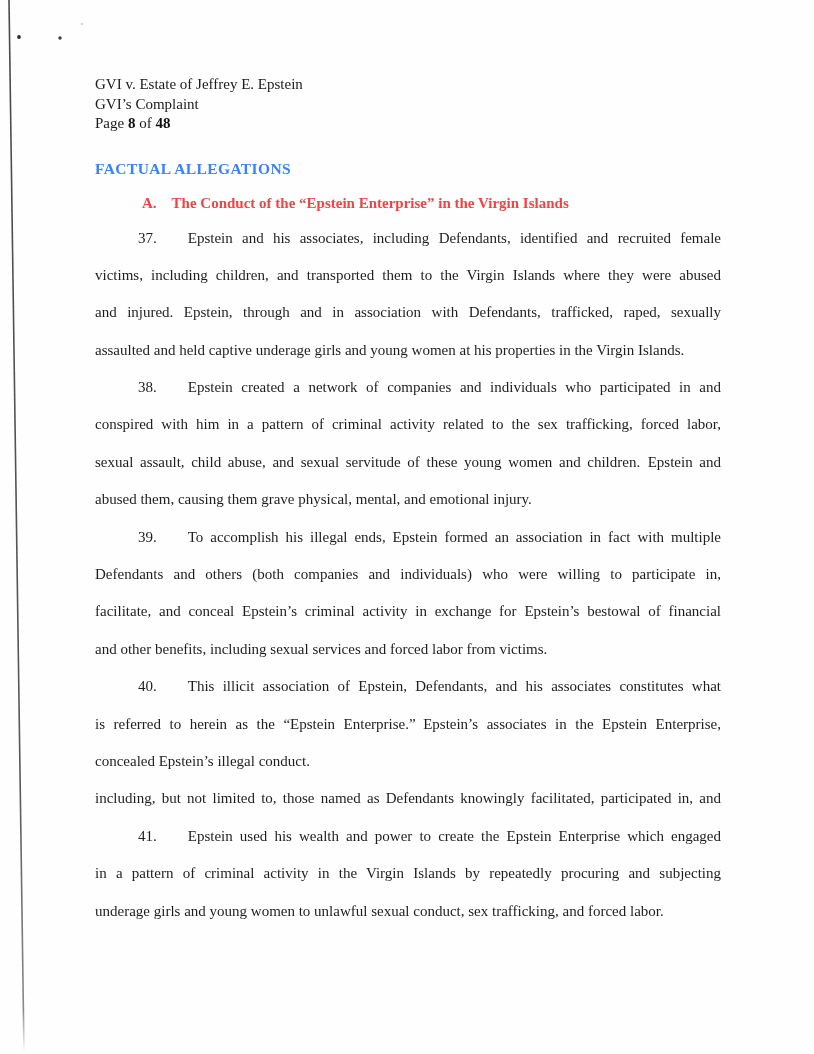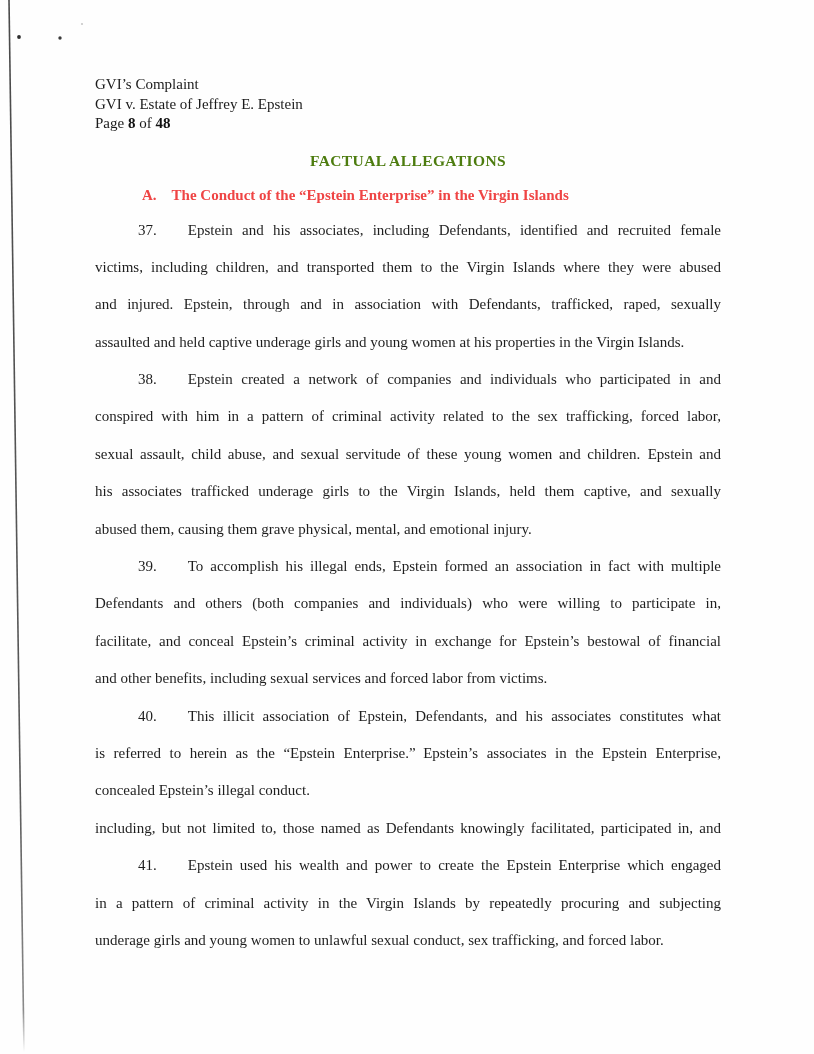--- a/index.html
+++ b/index.html
@@ -26,27 +26,26 @@
     width: 626px;
   }
   .header {
     margin-top: 75px;
     font-size: 15px;
     line-height: 19.5px;
     color: #1b1b1b;
   }
   .header b { font-weight: 700; color: #111; }
   .doc-title {
-    margin-top: 16px;
-    text-align: center;
+    margin-top: 24px;
     font-weight: 700;
     font-size: 15.5px;
     line-height: 21px;
     letter-spacing: 0.4px;
-    color: #4d7c0f;
+    color: #3b82f6;
   }
   .subsection {
     margin-top: 14px;
     margin-left: 47px;
     font-weight: 700;
     font-size: 15px;
     line-height: 21px;
     color: #ef4444;
   }
   .subsection .letter { margin-right: 15px; }
@@ -81,43 +80,42 @@
     </defs>
     <line x1="9" y1="0" x2="24" y2="1052" stroke="url(#edgeFade)" stroke-width="1.6"></line>
     <circle cx="19" cy="37" r="1.9" fill="#2e2e2e"></circle>
     <circle cx="60" cy="38" r="1.7" fill="#3a3a3a"></circle>
     <circle cx="82" cy="24" r="1.1" fill="#c8c8c8"></circle>
   </svg>
 
   <div class="content">
 
     <div class="header">
+      <div>GVI v. Estate of Jeffrey E. Epstein</div>
       <div>GVI’s Complaint</div>
-      <div>GVI v. Estate of Jeffrey E. Epstein</div>
       <div><span>Page</span> <b>8</b> <span>of</span> <b>48</b></div>
     </div>
 
     <div class="doc-title">FACTUAL ALLEGATIONS</div>
 
     <div class="subsection">
       <span class="letter">A.</span><span>The Conduct of the “Epstein Enterprise” in the Virgin Islands</span>
     </div>
 
     <div class="paragraphs">
         <div class="para">
           <div class="line first"><span class="pnum">37.</span><span>Epstein and his associates, including Defendants, identified and recruited female</span></div>
           <div class="line">victims, including children, and transported them to the Virgin Islands where they were abused</div>
           <div class="line">and injured. Epstein, through and in association with Defendants, trafficked, raped, sexually</div>
           <div class="line last">assaulted and held captive underage girls and young women at his properties in the Virgin Islands.</div>
         </div>
         <div class="para">
           <div class="line first"><span class="pnum">38.</span><span>Epstein created a network of companies and individuals who participated in and</span></div>
           <div class="line">conspired with him in a pattern of criminal activity related to the sex trafficking, forced labor,</div>
           <div class="line">sexual assault, child abuse, and sexual servitude of these young women and children. Epstein and</div>
-          <div class="line">his associates trafficked underage girls to the Virgin Islands, held them captive, and sexually</div>
           <div class="line last">abused them, causing them grave physical, mental, and emotional injury.</div>
         </div>
         <div class="para">
           <div class="line first"><span class="pnum">39.</span><span>To accomplish his illegal ends, Epstein formed an association in fact with multiple</span></div>
           <div class="line">Defendants and others (both companies and individuals) who were willing to participate in,</div>
           <div class="line">facilitate, and conceal Epstein’s criminal activity in exchange for Epstein’s bestowal of financial</div>
           <div class="line last">and other benefits, including sexual services and forced labor from victims.</div>
         </div>
         <div class="para">
           <div class="line first"><span class="pnum">40.</span><span>This illicit association of Epstein, Defendants, and his associates constitutes what</span></div>

